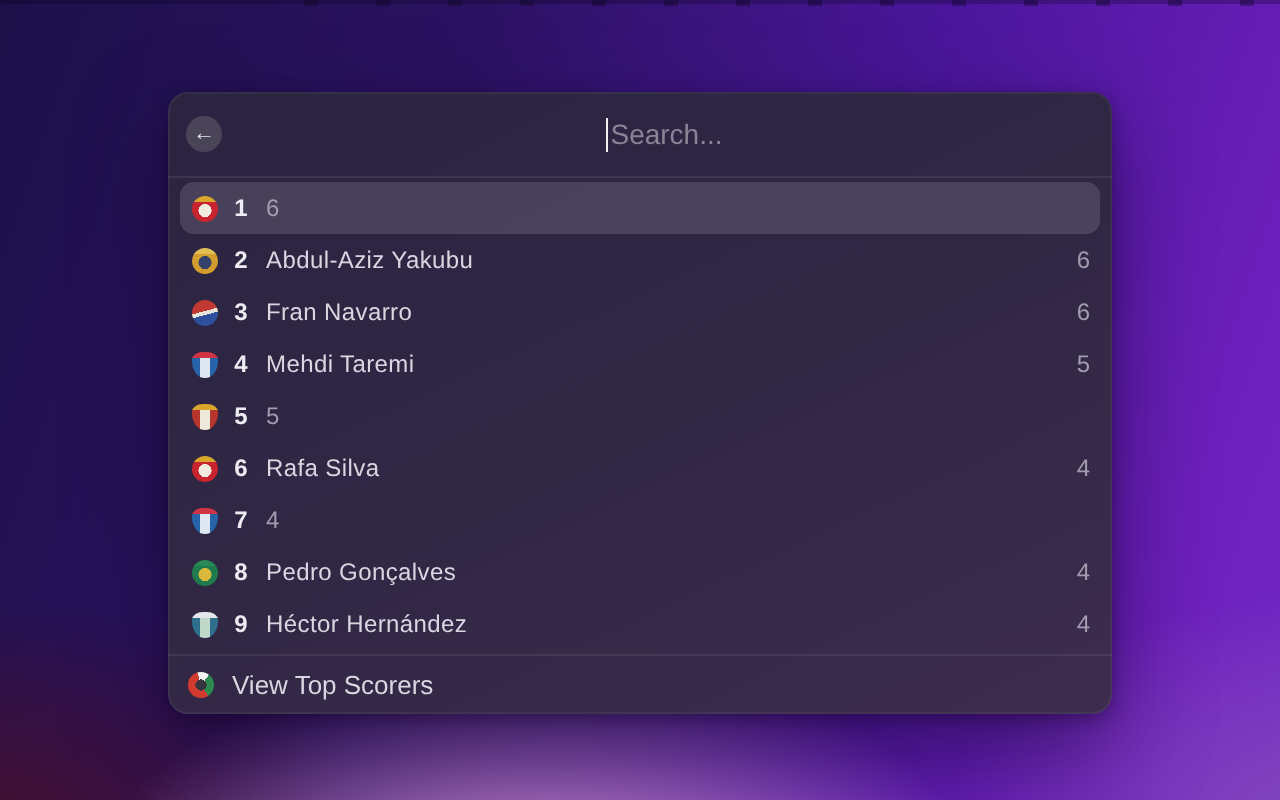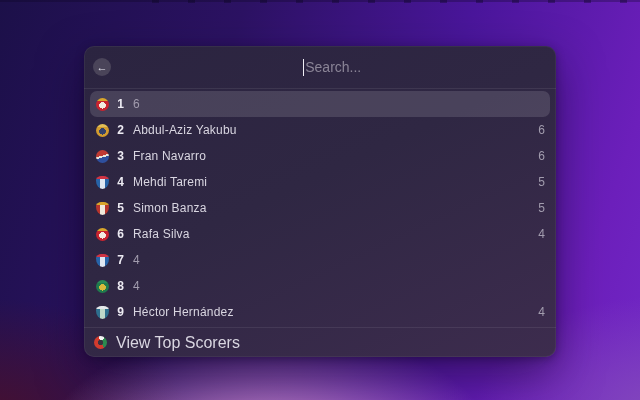--- a/index.html
+++ b/index.html
@@ -28,21 +28,21 @@
   .row{height:26px;display:flex;align-items:center;padding:0 5px 0 6px;border-radius:7px;color:#d9d6e1;}
   .row.selected{background:rgba(255,255,255,.13);}
   .badge{width:13px;height:13px;flex:0 0 auto;margin-right:5px;}
   .badge.round{border-radius:50%;}
   .badge.shield{border-radius:42% 42% 50% 50% / 30% 30% 64% 64%;}
   .rank{width:13px;font-size:12px;font-weight:700;color:#edebf3;text-align:center;margin-right:6px;}
   .name{font-size:12px;flex:1;letter-spacing:.2px;}
   .value{font-size:12px;color:#a29cae;}
   .footer{height:29px;display:flex;align-items:center;gap:9px;padding:0 10px;flex:0 0 auto;}
   .figicon{width:13px;height:13px;border-radius:50%;flex:0 0 auto;}
-  .footlabel{font-size:16px;color:#d9d6e1;}
+  .footlabel{font-size:13px;color:#d9d6e1;}
 </style>
 </head>
 <body>
 
 <div class="wallpaper">
   <div class="topshade"></div>
   <div class="ticks"></div>
 </div>
 
 <div class="launcher">
@@ -77,37 +77,37 @@
   </li>
       <li class="row">
     <span class="badge shield" style="background: linear-gradient(rgb(207, 52, 68) 0px, rgb(207, 52, 68) 24%, rgba(0, 0, 0, 0) 24%), linear-gradient(90deg, rgb(39, 99, 168) 0px, rgb(39, 99, 168) 30%, rgb(223, 231, 242) 30%, rgb(223, 231, 242) 70%, rgb(39, 99, 168) 70%, rgb(39, 99, 168) 100%);"></span>
     <span class="rank">4</span>
     <span class="name">Mehdi Taremi</span>
     <span class="value">5</span>
   </li>
       <li class="row">
     <span class="badge shield" style="background: linear-gradient(rgb(217, 166, 43) 0px, rgb(217, 166, 43) 24%, rgba(0, 0, 0, 0) 24%), linear-gradient(90deg, rgb(182, 53, 45) 0px, rgb(182, 53, 45) 30%, rgb(239, 233, 220) 30%, rgb(239, 233, 220) 70%, rgb(182, 53, 45) 70%, rgb(182, 53, 45) 100%);"></span>
     <span class="rank">5</span>
-    <span class="name">Simon Banza</span>
     <span class="value">5</span>
   </li>
       <li class="row">
     <span class="badge round" style="background: linear-gradient(rgb(217, 166, 43) 0px, rgb(217, 166, 43) 22%, rgba(0, 0, 0, 0) 22%), radial-gradient(circle at 50% 56%, rgb(242, 236, 224) 0px, rgb(242, 236, 224) 33%, rgb(200, 36, 47) 34%, rgb(200, 36, 47) 100%);"></span>
     <span class="rank">6</span>
     <span class="name">Rafa Silva</span>
     <span class="value">4</span>
   </li>
       <li class="row">
     <span class="badge shield" style="background: linear-gradient(rgb(207, 52, 68) 0px, rgb(207, 52, 68) 24%, rgba(0, 0, 0, 0) 24%), linear-gradient(90deg, rgb(39, 99, 168) 0px, rgb(39, 99, 168) 30%, rgb(223, 231, 242) 30%, rgb(223, 231, 242) 70%, rgb(39, 99, 168) 70%, rgb(39, 99, 168) 100%);"></span>
     <span class="rank">7</span>
     <span class="value">4</span>
   </li>
       <li class="row">
     <span class="badge round" style="background: linear-gradient(rgb(42, 138, 87) 0px, rgb(42, 138, 87) 22%, rgba(0, 0, 0, 0) 22%), radial-gradient(circle at 50% 56%, rgb(216, 185, 60) 0px, rgb(216, 185, 60) 33%, rgb(31, 122, 77) 34%, rgb(31, 122, 77) 100%);"></span>
     <span class="rank">8</span>
+    <span class="name">Pedro Gonçalves</span>
     <span class="value">4</span>
   </li>
       <li class="row">
     <span class="badge shield" style="background: linear-gradient(rgb(228, 232, 234) 0px, rgb(228, 232, 234) 24%, rgba(0, 0, 0, 0) 24%), linear-gradient(90deg, rgb(46, 111, 142) 0px, rgb(46, 111, 142) 30%, rgb(191, 216, 201) 30%, rgb(191, 216, 201) 70%, rgb(46, 111, 142) 70%, rgb(46, 111, 142) 100%);"></span>
     <span class="rank">9</span>
     <span class="name">Héctor Hernández</span>
     <span class="value">4</span>
   </li>
     </ul>
 

